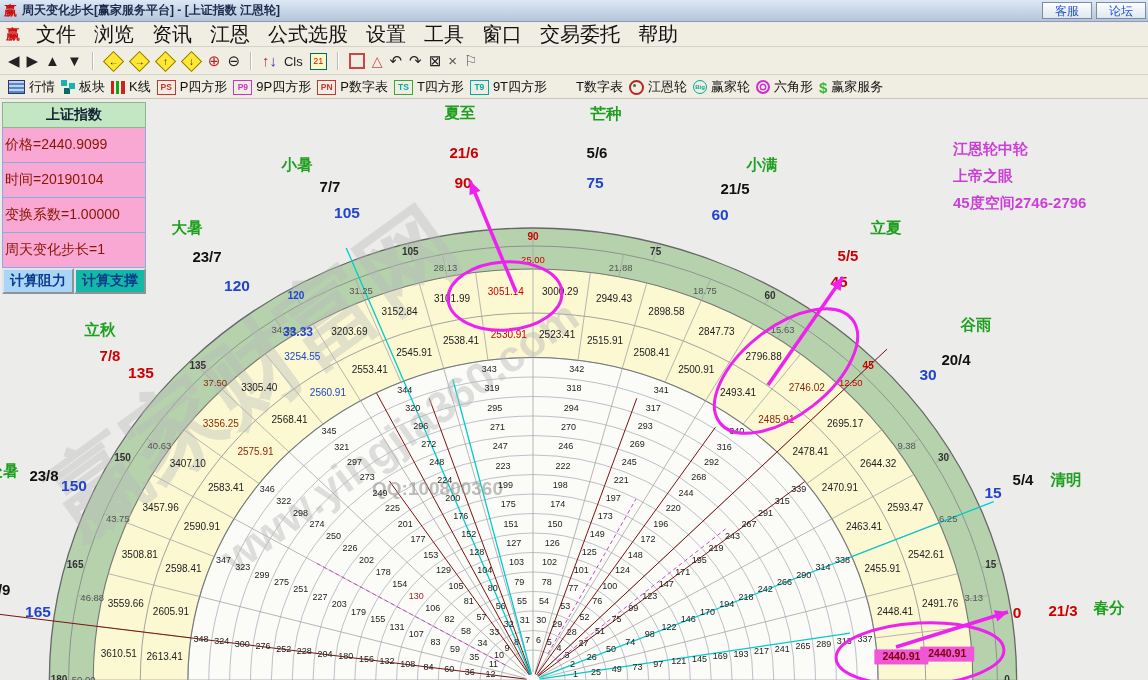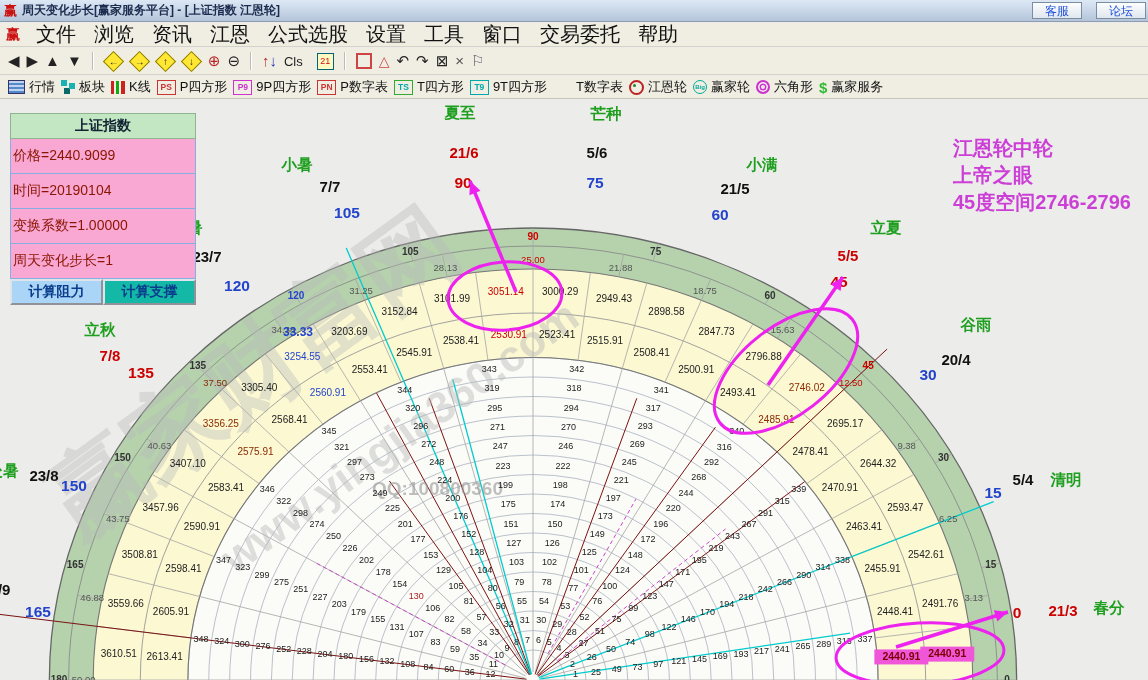--- a/index.html
+++ b/index.html
@@ -4,41 +4,41 @@
 <style>
   html,body{margin:0;padding:0;background:#888;}
   #app{position:relative;width:1148px;height:680px;overflow:hidden;background:#ececeb;
        font-family:"Liberation Sans",sans-serif;-webkit-font-smoothing:antialiased;}
   
   .titlebar{position:absolute;left:0;top:0;width:100%;height:22px;
     background:linear-gradient(#dde8f5,#b4c5da);border-bottom:1px solid #8d9cb0;
     display:flex;align-items:center;padding:0 4px;box-sizing:border-box;}
   .titlebar .logo{color:#c11;font-weight:bold;font-size:13px;margin-right:5px;}
   .titlebar .title{font-size:12px;font-weight:bold;color:#1c2c4e;white-space:nowrap;}
-  .tbtns{position:absolute;right:2px;top:2px;display:flex;gap:14px;}
+  .tbtns{position:absolute;right:2px;top:2px;display:flex;gap:4px;}
   .tbtn{height:17px;min-width:50px;background:linear-gradient(#fdfefe,#dfe7ef);
     border:1px solid #7d8da0;font-size:12px;color:#1d4ed8;font-family:inherit;padding:0 6px;}
   
   .menubar{position:absolute;left:0;top:23px;width:100%;height:24px;background:#f0eee3;
     border-bottom:1px solid #d6d3c4;display:flex;align-items:center;gap:2px;padding:0 6px;box-sizing:border-box;}
   .menubar .logo{color:#c11;font-weight:bold;font-size:14px;margin-right:6px;}
   .mi{font-size:20px;color:#111;padding:2px 8px;cursor:default;}
   
   .toolbar1{position:absolute;left:0;top:48px;width:100%;height:27px;background:#f0eee3;
     border-bottom:1px solid #d6d3c4;display:flex;align-items:center;gap:7px;padding:0 8px;box-sizing:border-box;}
   .toolbar2{position:absolute;left:0;top:76px;width:100%;height:23px;background:#f0eee3;
     border-bottom:1px solid #c9c6b6;display:flex;align-items:center;gap:6px;padding:0 8px;box-sizing:border-box;}
   .t1i{font-size:15px;color:#222;line-height:20px;}
   .sep{width:1px;height:18px;background:#bbb;border-right:1px solid #fff;margin:0 3px;}
   .diamond{width:13px;height:13px;background:#ffe733;border:1px solid #8a7a00;transform:rotate(45deg);
     display:inline-flex;align-items:center;justify-content:center;margin:0 2px;}
   .diamond span{transform:rotate(-45deg);font-size:10px;font-weight:bold;color:#222;}
   .cls{font-size:13px;color:#222;}
   .cal{width:15px;height:15px;background:#fef9c3;border:1px solid #067;color:#c11;font-size:9px;
-    font-weight:normal;display:inline-flex;align-items:center;justify-content:center;margin-left:7px;}
+    font-weight:normal;display:inline-flex;align-items:center;justify-content:center;}
   .redsq{width:12px;height:12px;border:2px solid #c44;}
   .redtri{color:#c44;font-size:14px;}
   .lbox{min-width:15px;height:13px;border:1px solid;display:inline-flex;align-items:center;
     justify-content:center;font-size:8.5px;font-weight:bold;padding:0 1px;}
   .t2item{display:inline-flex;align-items:center;gap:4px;}
   .t2label{font-size:13px;color:#111;}
   .quote-icon{width:15px;height:12px;border:1px solid #336;
     background:repeating-linear-gradient(#bcd4ee 0 2px,#5588cc 2px 4px);}
   .block-icon{position:relative;width:14px;height:14px;}
   .block-icon::before{content:"";position:absolute;left:0;top:0;width:6px;height:6px;background:#18b2b2;
@@ -48,32 +48,32 @@
   .gann-icon{width:11px;height:11px;border-radius:50%;border:2px solid #b22;position:relative;}
   .gann-icon::before{content:"";position:absolute;left:2px;top:2px;width:3px;height:3px;border-radius:50%;background:#183;}
   .big-icon{width:12px;height:12px;border-radius:50%;border:1.5px solid #0a9;color:#0a9;font-size:6px;
     font-weight:bold;display:inline-flex;align-items:center;justify-content:center;}
   .hex-icon{width:10px;height:10px;border-radius:50%;border:2px solid #c3c;box-shadow:inset 0 0 0 1.5px #fff,inset 0 0 0 3px #c3c;}
   .dollar-icon{color:#3b3;font-weight:bold;font-size:15px;}
   
   .chart{position:absolute;left:0;top:99px;width:1148px;height:581px;background:#ececeb;overflow:hidden;}
   svg text{font-family:"Liberation Sans",sans-serif;}
   
-  .panel{position:absolute;left:2px;top:14px;width:186px;font-size:14px;margin-left:8px;}
+  .panel{position:absolute;left:2px;top:3px;width:144px;font-size:14px;}
   .panel .hdr{background:#c3e6c3;border:1px solid #8fb58f;text-align:center;font-weight:bold;
     color:#123;padding:3px 0;}
   .panel .row{background:#f9a8d4;border:1px solid #86aee0;border-top:none;color:#8b1500;
     font-weight:normal;padding:8px 2px;white-space:nowrap;overflow:hidden;}
   .panel .btns{display:flex;}
   .pbtn{flex:1;border:2px outset #dfe4ea;font-weight:bold;color:#0a3c8c;font-size:14px;
     padding:2px 0;font-family:inherit;}
   .pbtn.res{background:#abd5f6;}
   .pbtn.sup{background:#14b8a6;}
   
-  .note{position:absolute;left:953px;top:36px;color:#cc3fd6;font-size:20px;font-weight:bold;line-height:27px;white-space:nowrap;}
+  .note{position:absolute;left:953px;top:36px;color:#cc3fd6;font-size:15px;font-weight:bold;line-height:27px;white-space:nowrap;}
 </style>
 </head>
 <body>
 
 <div id="app">
 
   <div class="titlebar">
     <span class="logo">赢</span>
     <span class="title">周天变化步长[赢家服务平台] - [上证指数 江恩轮]</span>
     <div class="tbtns">

